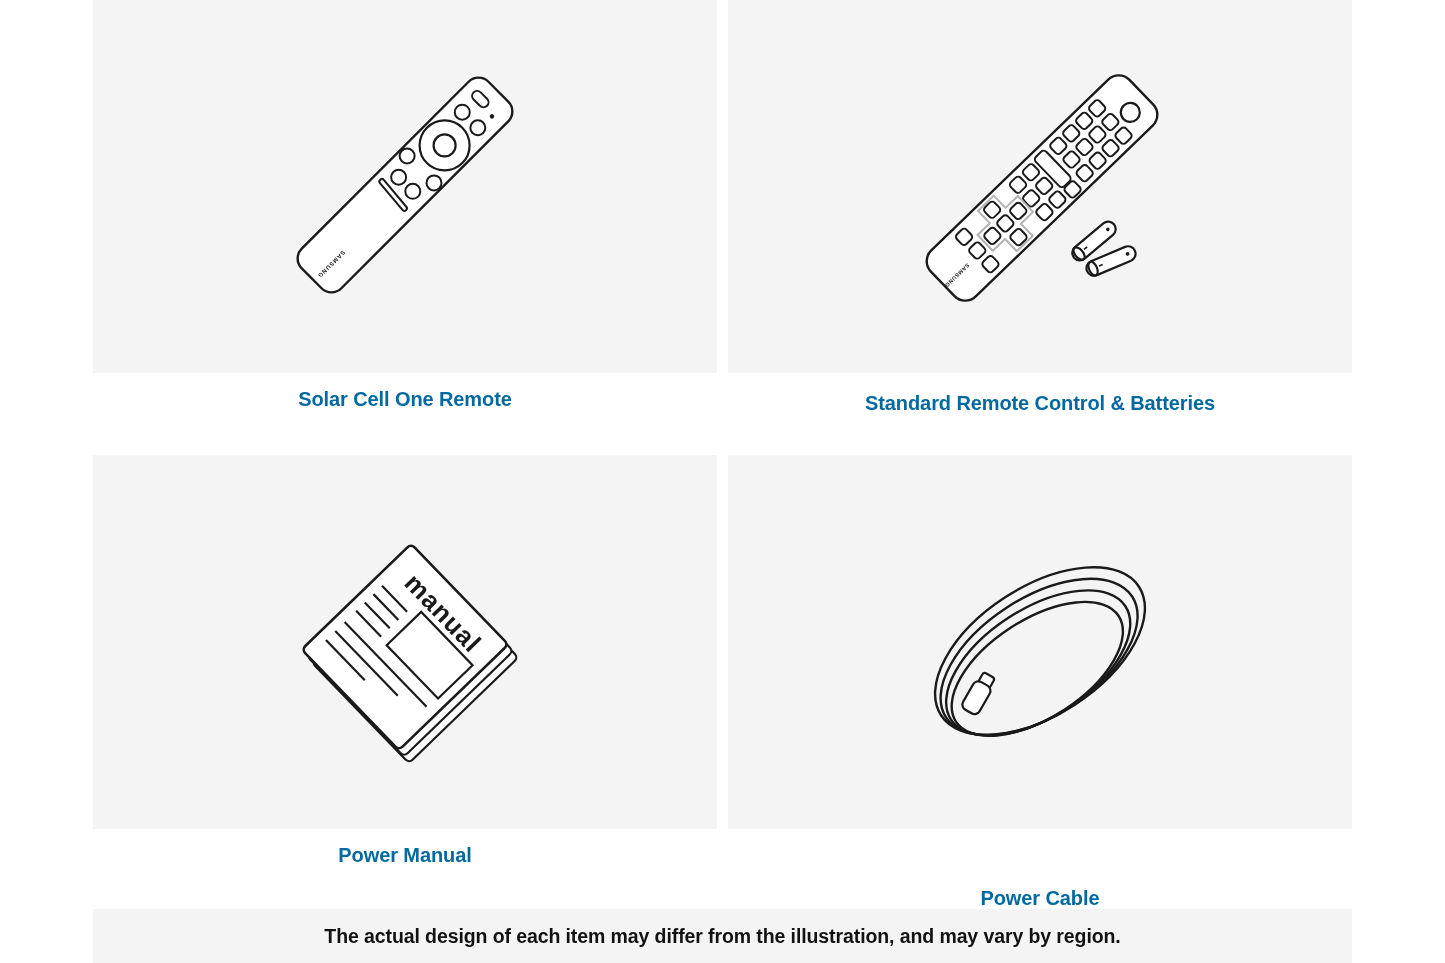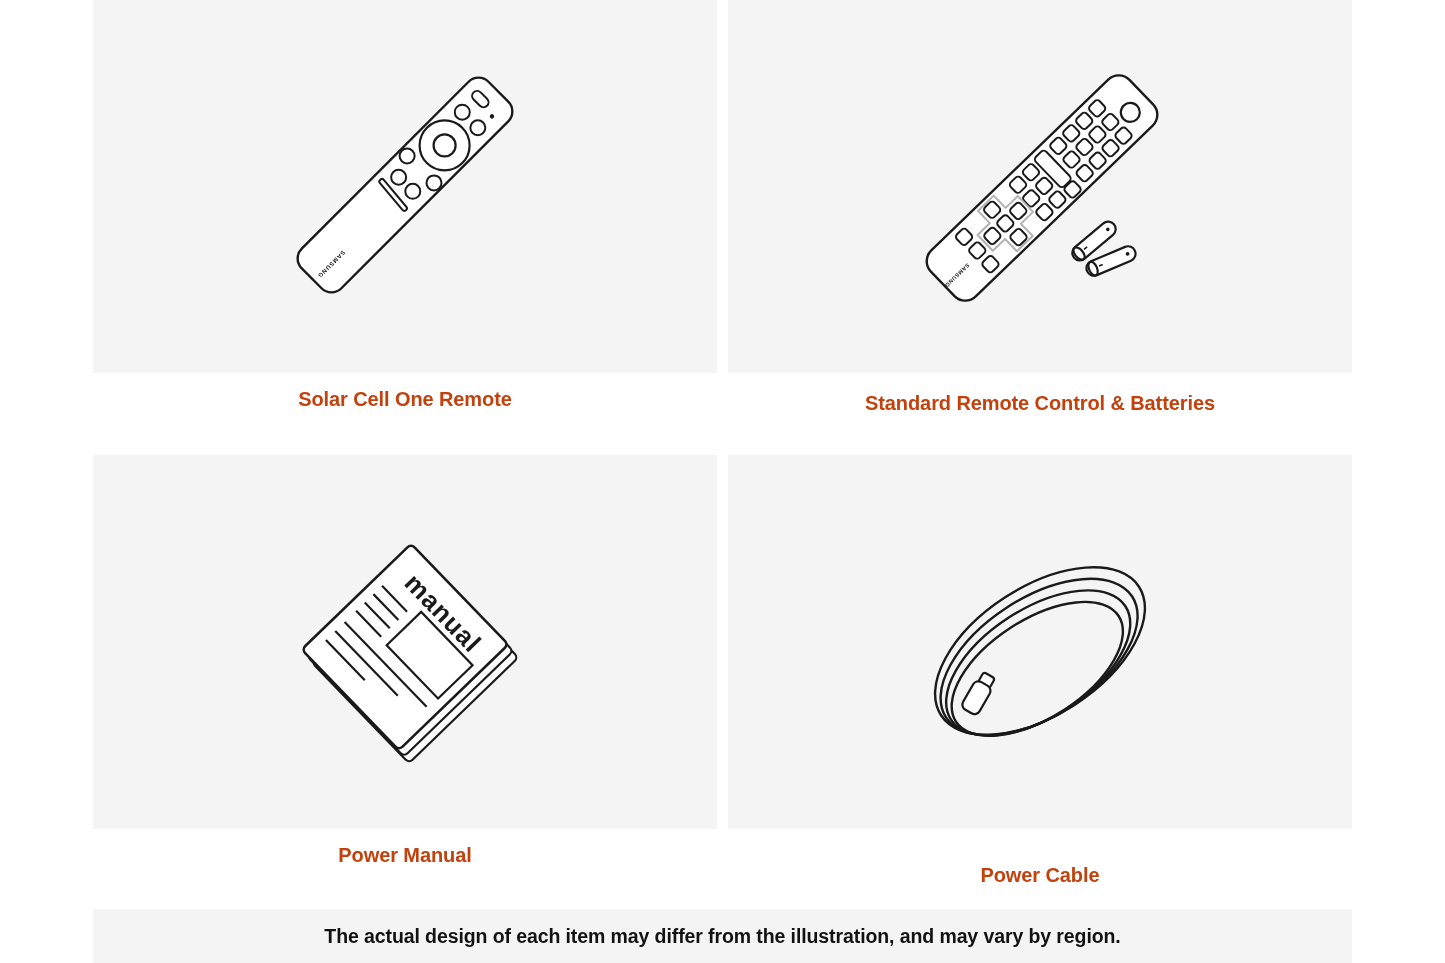--- a/index.html
+++ b/index.html
@@ -18,28 +18,28 @@
   #panel-solar-remote    { left: 93px;  top: 0;     width: 624px; height: 373px; }
   #panel-standard-remote { left: 728px; top: 0;     width: 624px; height: 373px; }
   #panel-user-manual     { left: 93px;  top: 455px; width: 624px; height: 374px; }
   #panel-power-cable     { left: 728px; top: 455px; width: 624px; height: 374px; }
   .caption {
     position: absolute;
     width: 624px;
     text-align: center;
     font-size: 20px;
     font-weight: 700;
-    color: #c2410c;
+    color: #0369a1;
     letter-spacing: -0.1px;
     line-height: 30px;
   }
   #caption-solar-remote    { left: 93px;  top: 384px; }
   #caption-standard-remote { left: 728px; top: 388px; }
   #caption-user-manual     { left: 93px;  top: 840px; }
-  #caption-power-cable     { left: 728px; top: 860px; }
+  #caption-power-cable     { left: 728px; top: 883px; }
   .note-bar {
     position: absolute;
     left: 93px; top: 909px;
     width: 1259px; height: 54px;
     background: #f4f4f4;
     display: flex;
     align-items: center;
     justify-content: center;
     text-align: right;
   }

